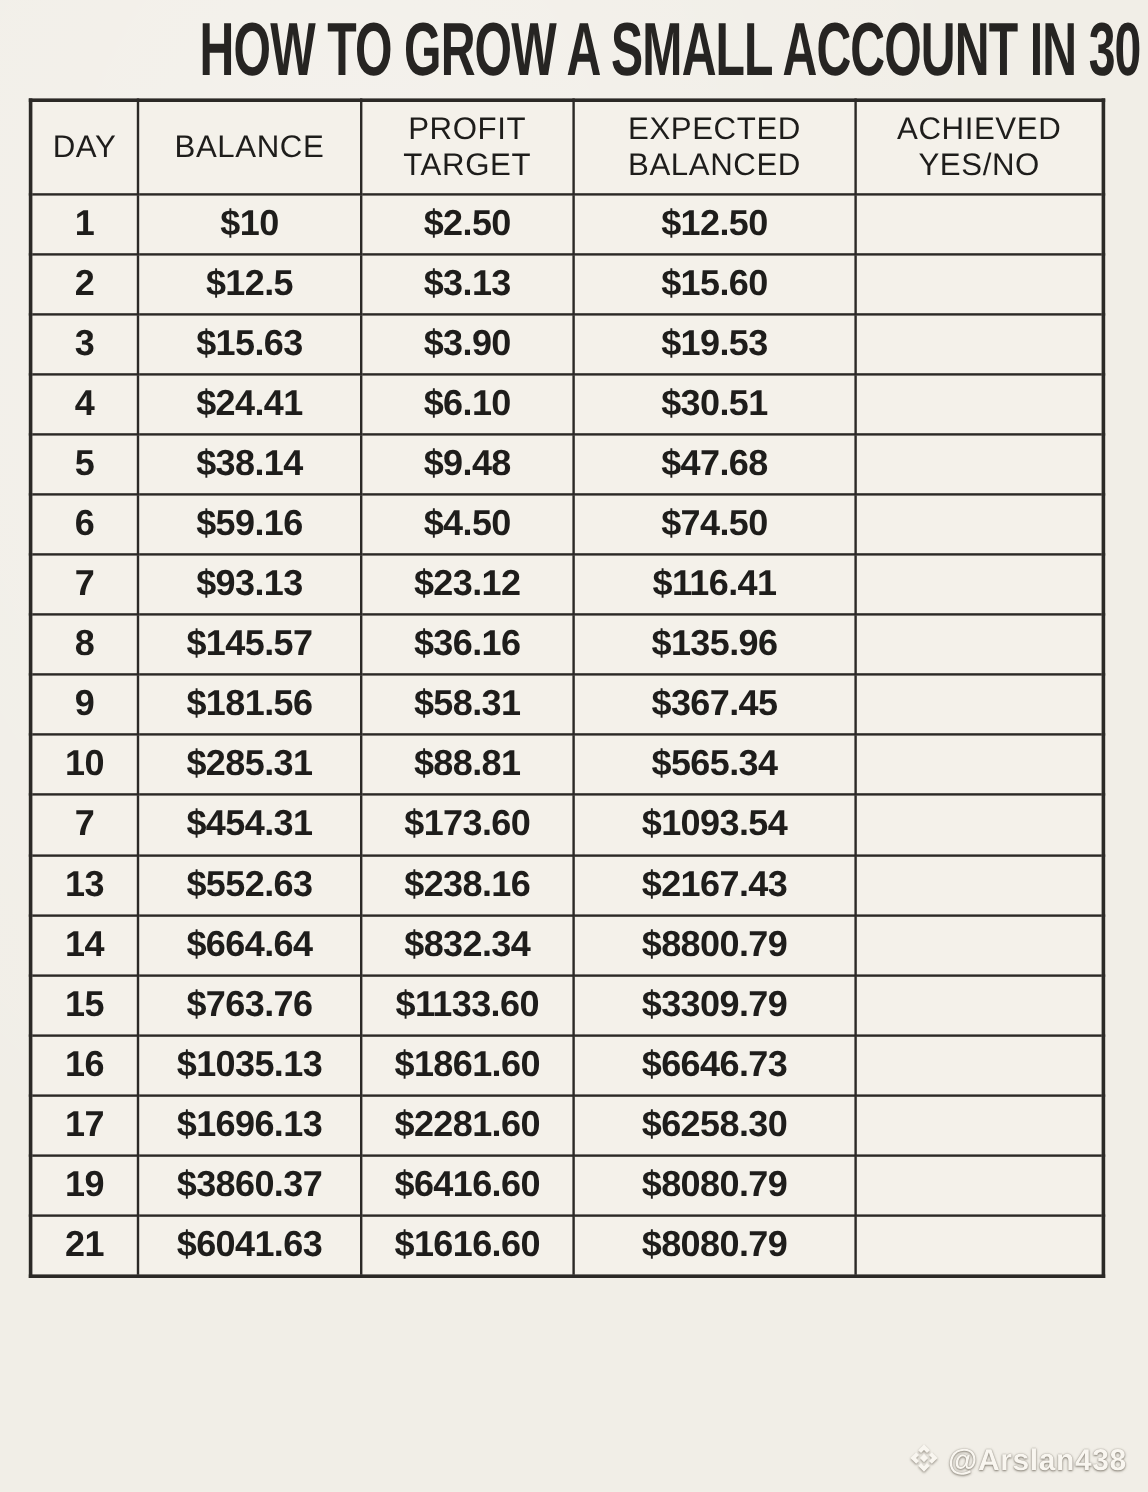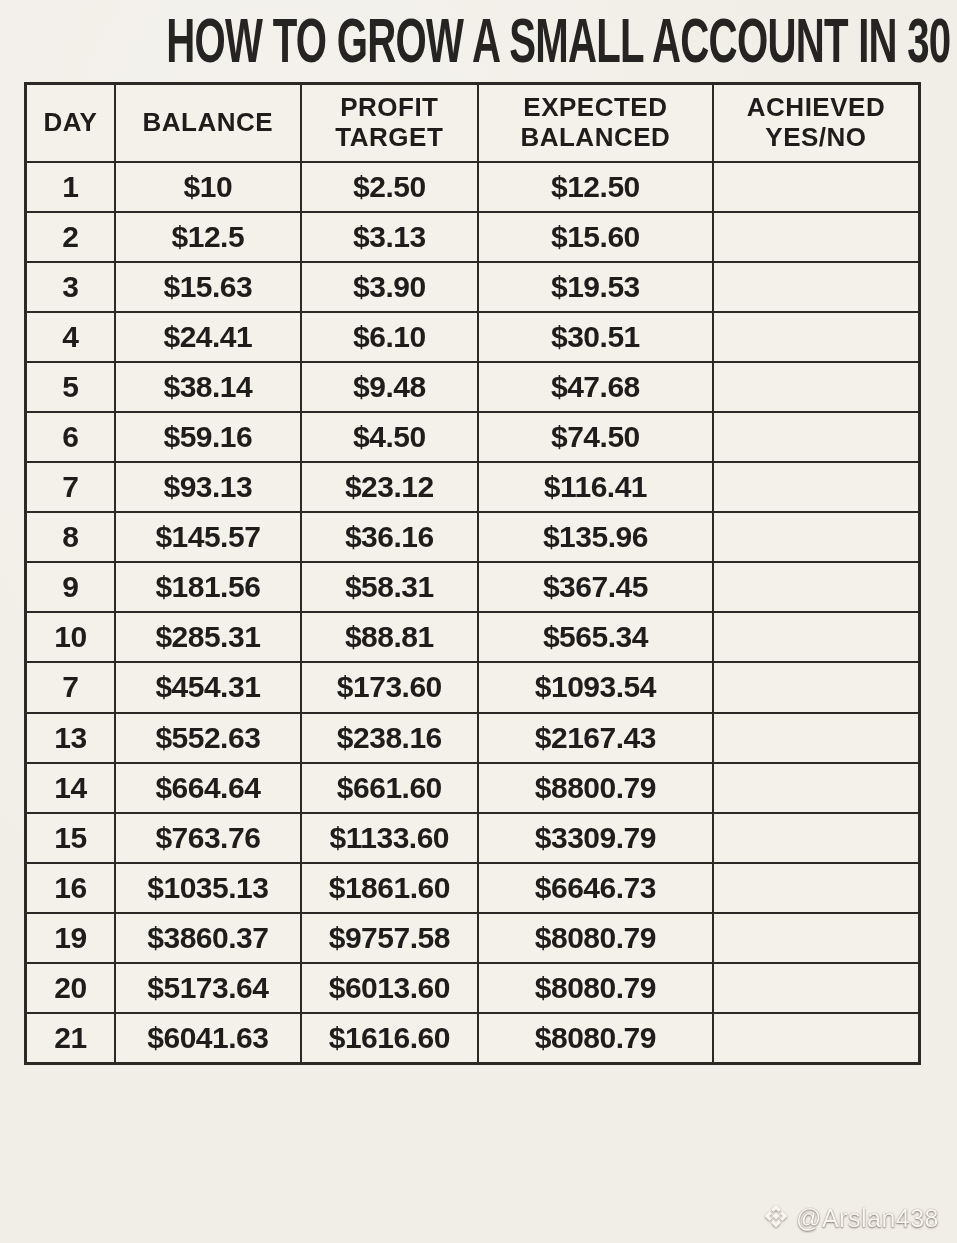--- a/index.html
+++ b/index.html
@@ -46,21 +46,21 @@
     border: 2px solid #2b2926;
     text-align: center;
     vertical-align: middle;
     color: #1e1d1b;
     overflow: hidden;
   }
   table.growth thead tr { height: 78px; }
   table.growth tbody tr { height: 50.1px; }
   table.growth th {
     font-size: 26px;
-    font-weight: 700;
+    font-weight: 400;
     line-height: 1.15;
     letter-spacing: 0.5px;
   }
   table.growth td {
     font-size: 30px;
     font-weight: 700;
     letter-spacing: -0.5px;
   }
   col.c-day      { width: 10.0%; }
   col.c-balance  { width: 20.8%; }
@@ -70,21 +70,21 @@
   .watermark {
     position: absolute;
     right: 18px; bottom: 10px;
     display: flex;
     align-items: center;
     gap: 7px;
     pointer-events: none;
   }
   .watermark .wm-text {
     font-size: 25px;
-    font-weight: 400;
+    font-weight: 700;
     color: #f9f6f0;
     text-shadow: 0 1px 2px rgba(95, 88, 76, 0.75), 0 0 1px rgba(95, 88, 76, 0.6);
     letter-spacing: 0.5px;
   }
   .watermark svg {
     filter: drop-shadow(0 1px 1px rgba(95, 88, 76, 0.65));
   }
 </style>
 </head>
 <body>
@@ -206,49 +206,49 @@
         <tr>
           <td>13</td>
           <td>$552.63</td>
           <td>$238.16</td>
           <td>$2167.43</td>
           <td></td>
         </tr>
         <tr>
           <td>14</td>
           <td>$664.64</td>
-          <td>$661.60</td>
+          <td>$832.34</td>
           <td>$8800.79</td>
           <td></td>
         </tr>
         <tr>
           <td>15</td>
           <td>$763.76</td>
           <td>$1133.60</td>
           <td>$3309.79</td>
           <td></td>
         </tr>
         <tr>
           <td>16</td>
           <td>$1035.13</td>
           <td>$1861.60</td>
           <td>$6646.73</td>
           <td></td>
         </tr>
         <tr>
+          <td>17</td>
+          <td>$1696.13</td>
+          <td>$2281.60</td>
+          <td>$6258.30</td>
+          <td></td>
+        </tr>
+        <tr>
           <td>19</td>
           <td>$3860.37</td>
-          <td>$9757.58</td>
-          <td>$8080.79</td>
-          <td></td>
-        </tr>
-        <tr>
-          <td>20</td>
-          <td>$5173.64</td>
-          <td>$6013.60</td>
+          <td>$6416.60</td>
           <td>$8080.79</td>
           <td></td>
         </tr>
         <tr>
           <td>21</td>
           <td>$6041.63</td>
           <td>$1616.60</td>
           <td>$8080.79</td>
           <td></td>
         </tr>

